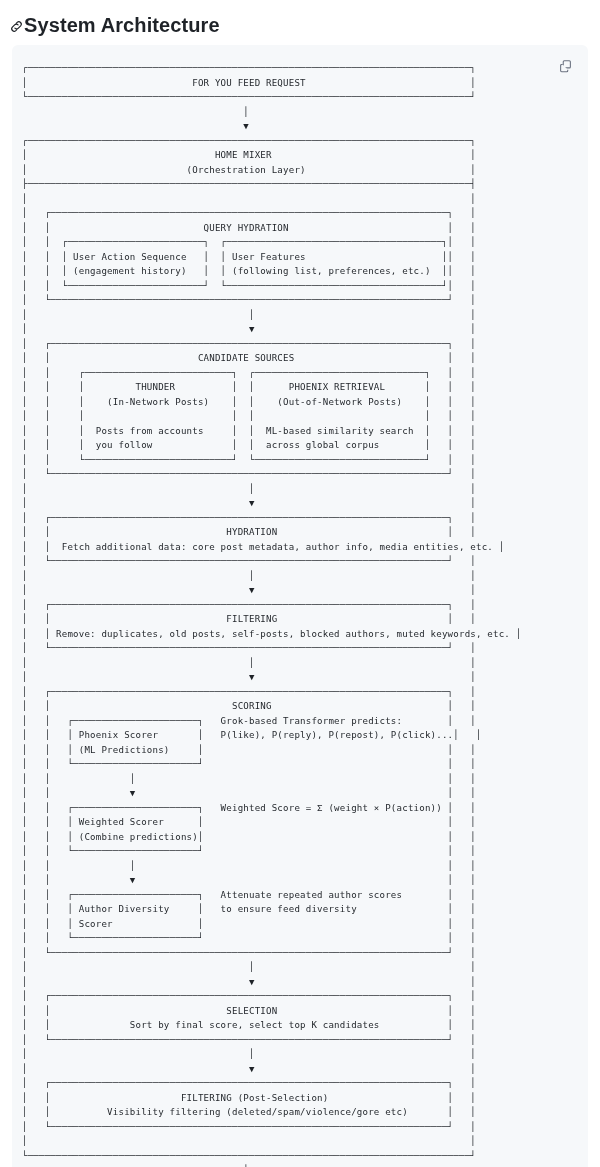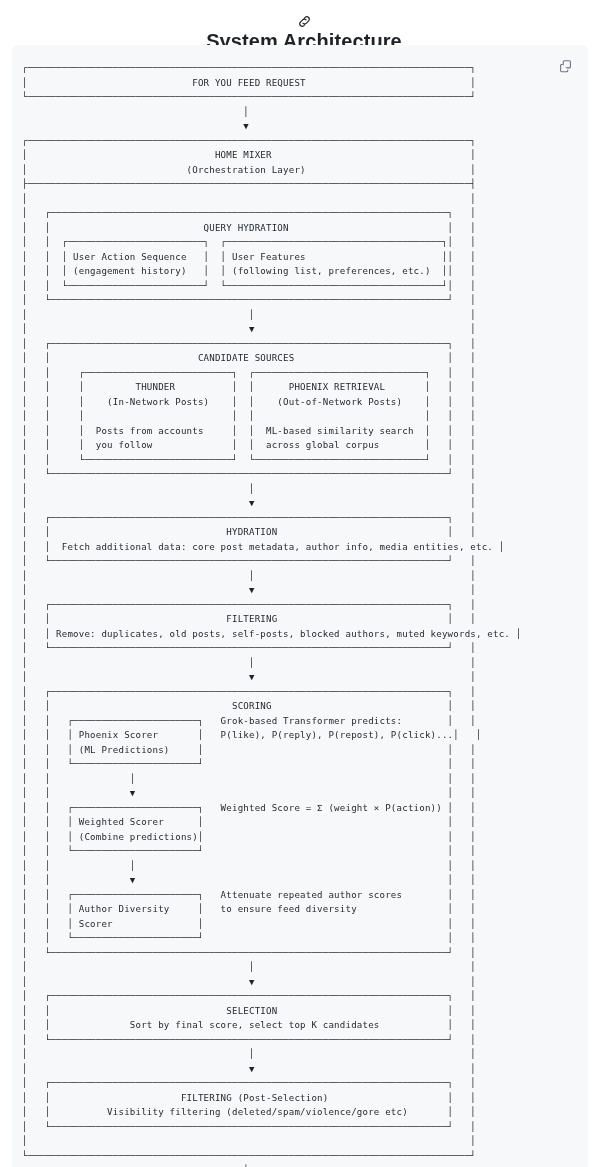--- a/index.html
+++ b/index.html
@@ -18,21 +18,20 @@
     position: relative;
     overflow: hidden;
   }
 
   
   .heading-row {
     display: flex;
     align-items: center;
     padding: 10px 0 0 8px;
     height: 40px;
-    flex-direction: column;
   }
   .anchor-icon {
     width: 16px;
     height: 16px;
     flex: 0 0 16px;
     color: #1f2328;
     display: inline-flex;
     align-items: center;
     justify-content: center;
     margin-top: 3px;

